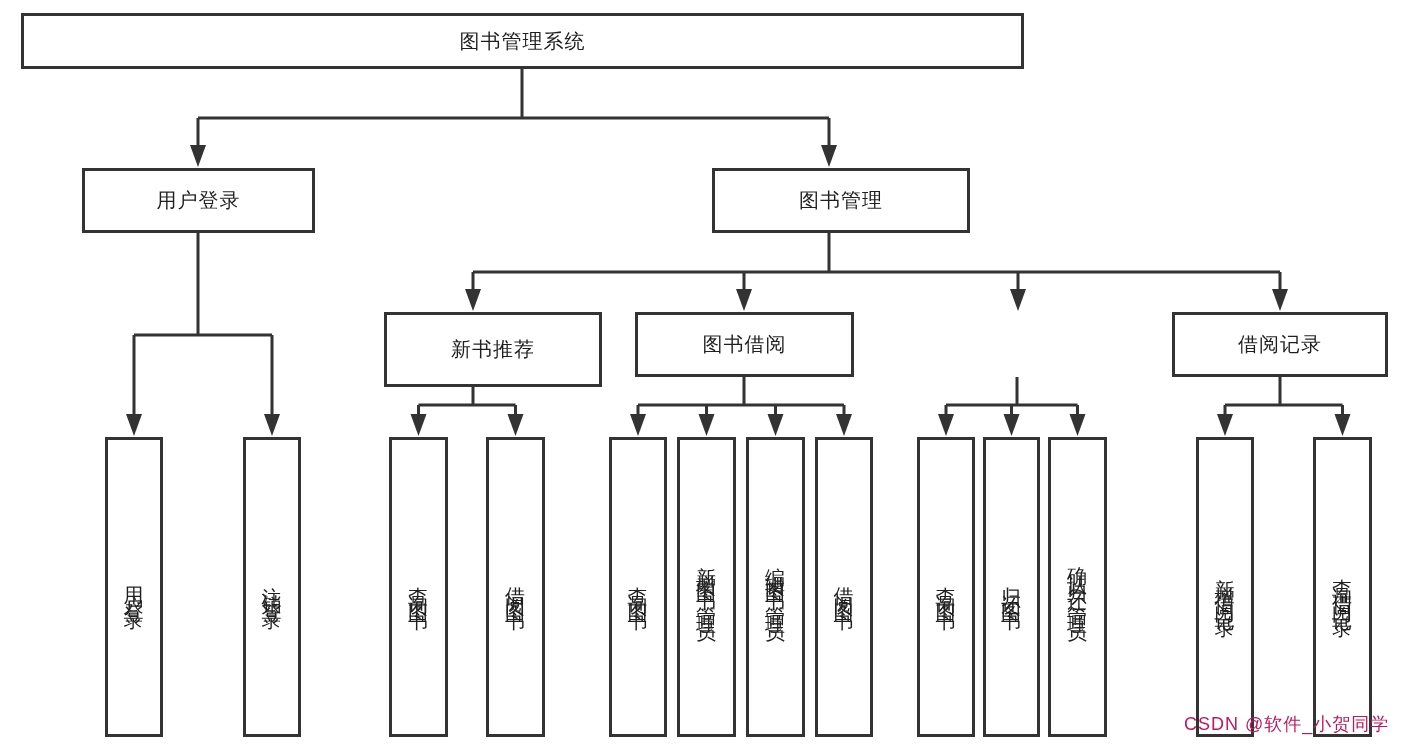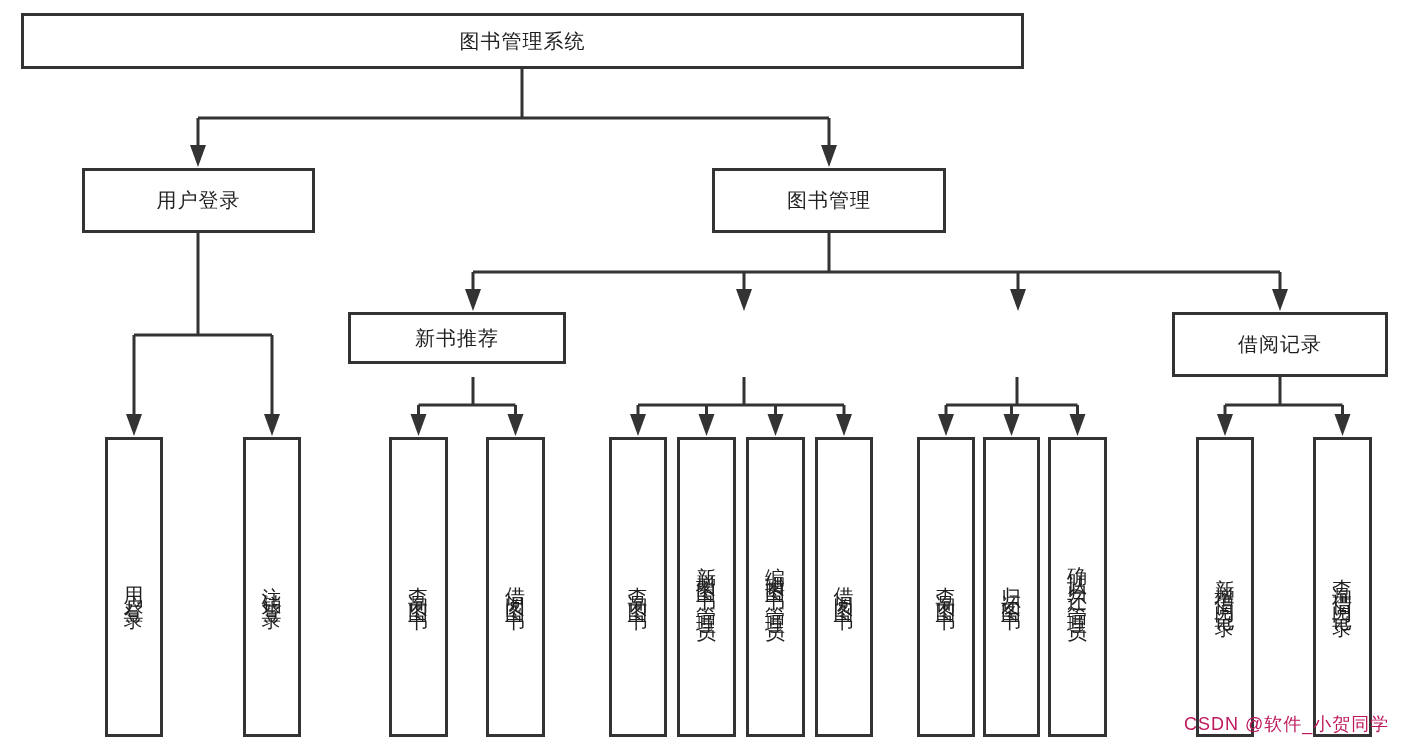--- a/index.html
+++ b/index.html
@@ -60,26 +60,29 @@
     </g>
   </svg>
 
   <div class="node h" style="left:21px;top:13px;width:1003px;height:56px">
     <span>图书管理系统</span>
   </div>
 
   <div class="node h" style="left:82px;top:168px;width:233px;height:65px">
     <span>用户登录</span>
   </div>
-  <div class="node h" style="left:712px;top:168px;width:234px;height:65px">
+  <div class="node h" style="left:712px;top:168px;width:258px;height:65px">
     <span>图书管理</span>
   </div>
 
-  <div class="node h" style="left:348px;top:312px;width:218px;height:52px">
+  <div class="node h" style="left:384px;top:312px;width:218px;height:75px">
     <span>新书推荐</span>
+  </div>
+  <div class="node h" style="left:635px;top:312px;width:219px;height:65px">
+    <span>图书借阅</span>
   </div>
   <div class="node h" style="left:1172px;top:312px;width:216px;height:65px">
     <span>借阅记录</span>
   </div>
 
   <div class="node v" style="left:105px;top:437px;width:58px;height:300px">
     <span>用户登录</span>
   </div>
   <div class="node v" style="left:243px;top:437px;width:58px;height:300px">
     <span>注销登录</span>

